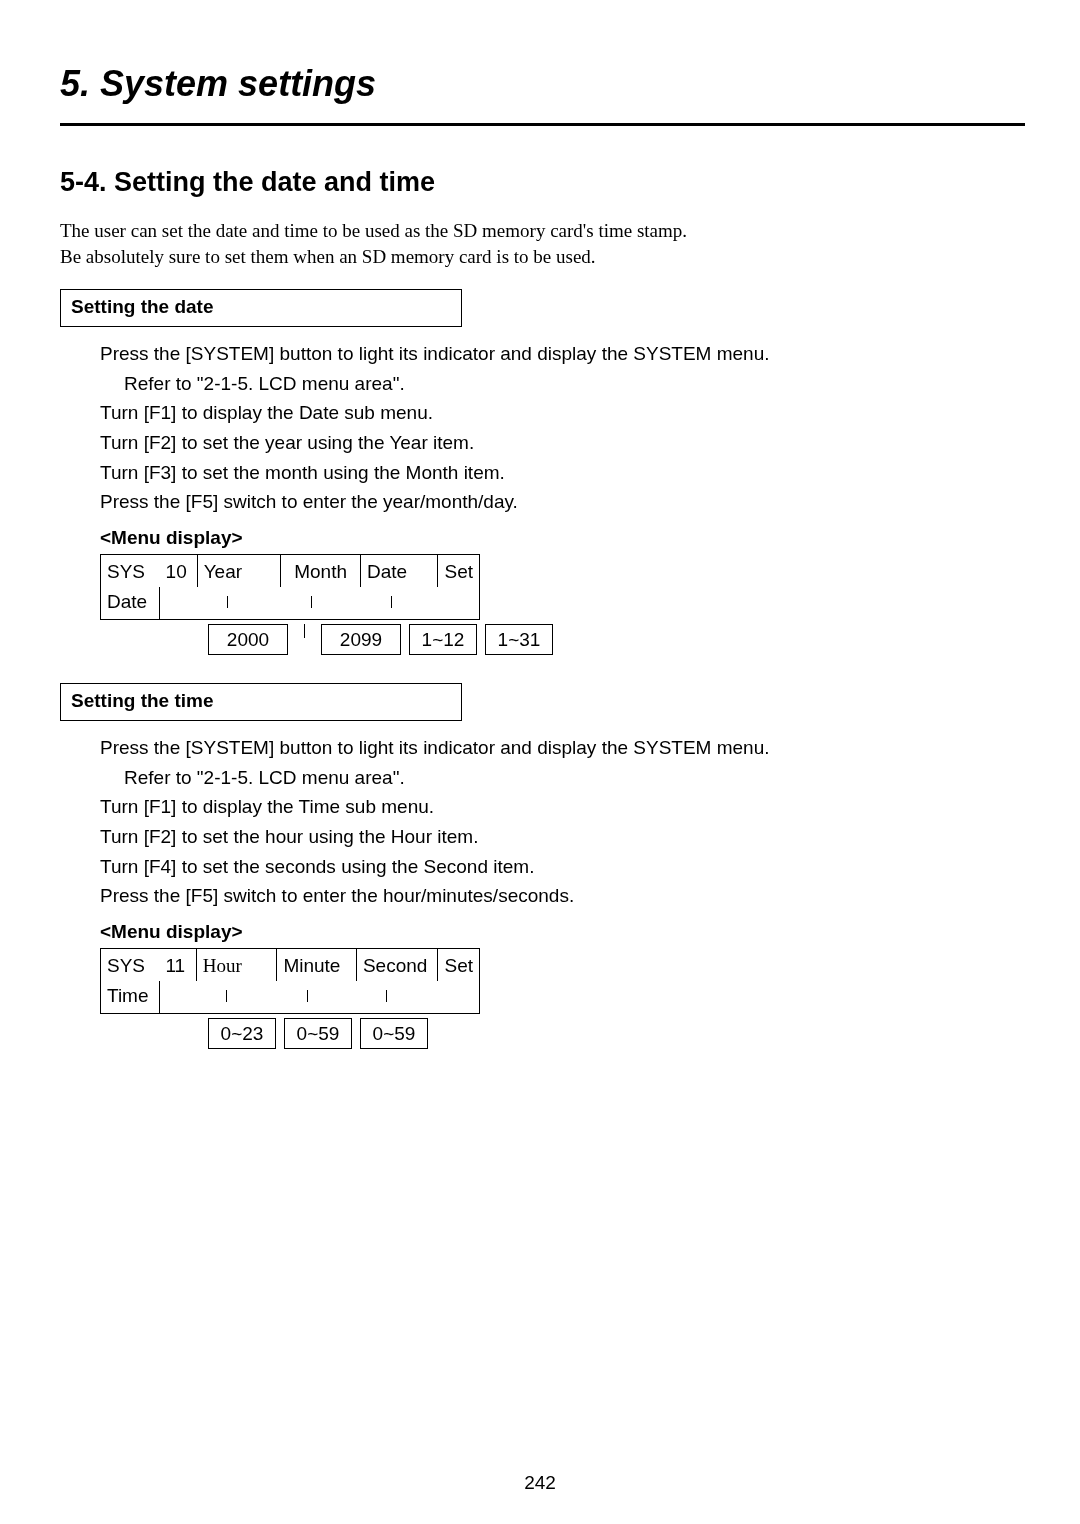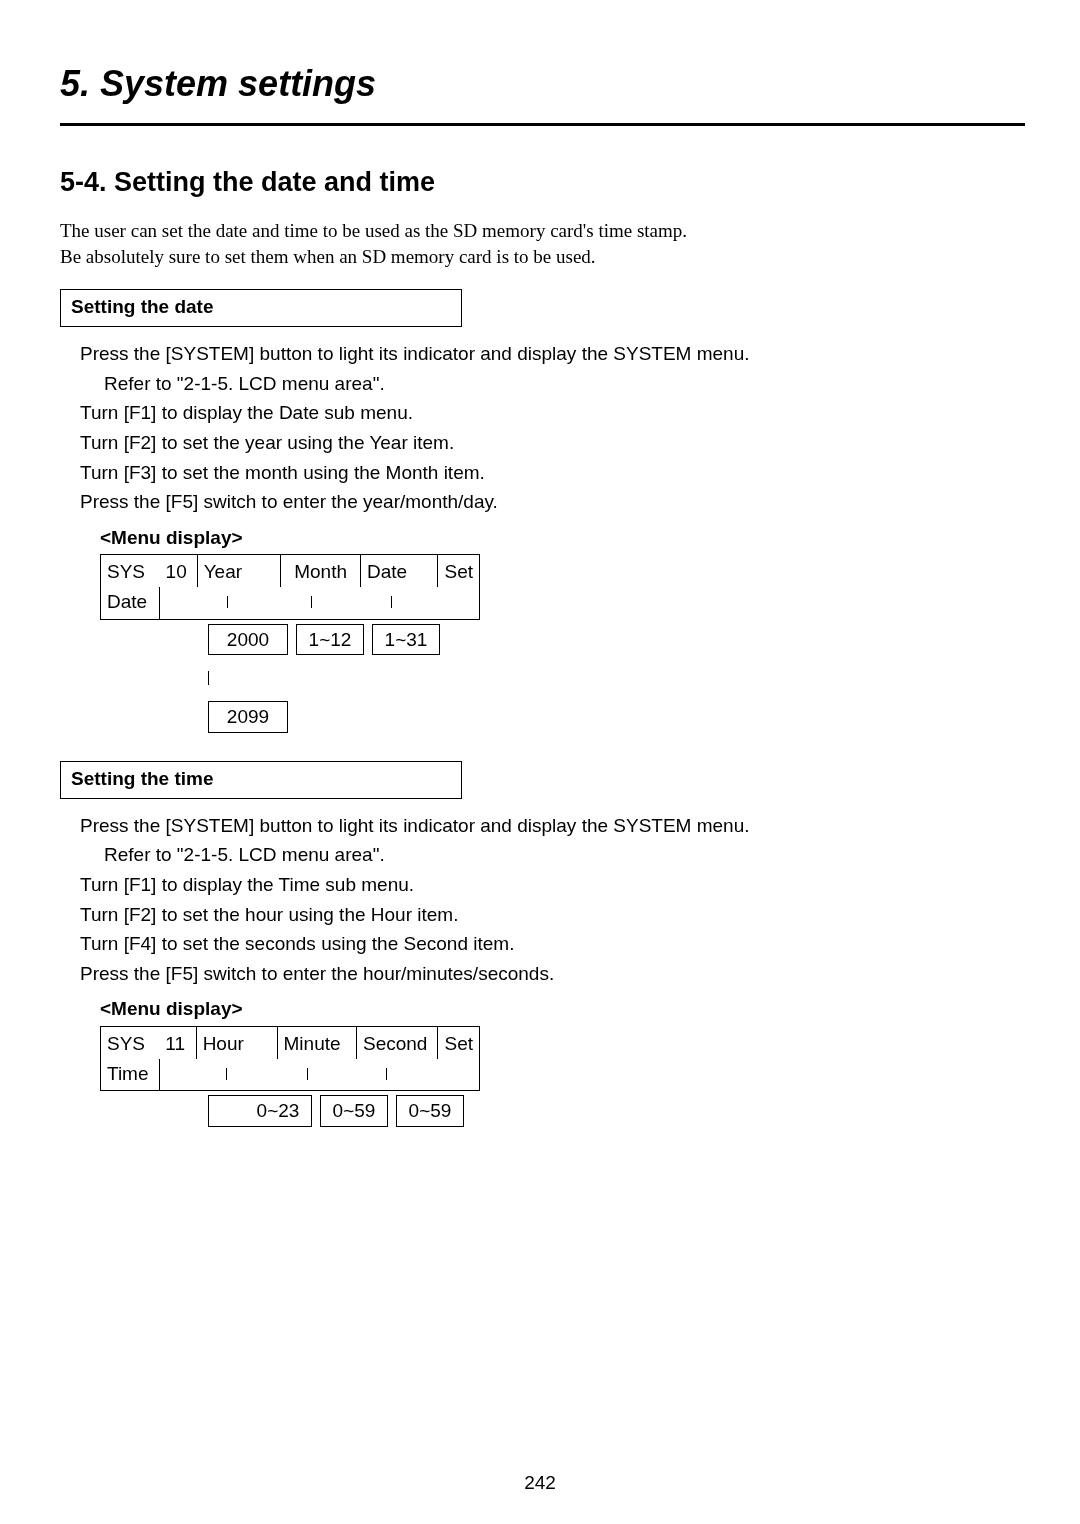--- a/index.html
+++ b/index.html
@@ -36,21 +36,21 @@
     font-family: Liberation Serif, serif;
   }
   .sub-heading-box {
     border: 1px solid #000;
     padding: 4px 10px 6px 10px;
     width: 380px;
     font-weight: bold;
     margin: 18px 0 14px 0;
   }
   .steps {
-    margin-left: 20px;
+    margin-left: 40px;
   }
   .step-line {
     margin: 4px 0;
   }
   .step-sub {
     margin-left: 24px;
   }
   .menu-label {
     font-weight: bold;
     margin: 10px 0 4px 40px;
@@ -89,21 +89,21 @@
     align-items: flex-start;
   }
   .range-box {
     border: 1px solid #000;
     text-align: center;
     padding: 2px 0;
     width: 78px;
   }
   .range-stack {
     display: flex;
-    flex-direction: column;
+    flex-direction: row;
     align-items: flex-start;
     gap: 16px;
   }
   .range-vert-sep {
     width: 1px;
     height: 14px;
     background: #000;
   }
   .page-number {
     position: absolute;
@@ -190,37 +190,37 @@
   </div>
 
   <div class="menu-label">&lt;Menu display&gt;</div>
 
   <div class="menu-block">
     <table class="menu-table" style="width:380px;">
       <tbody>
           <tr class="row1">
         <td style="width:48px;">SYS</td>
         <td style="width:26px;">11</td>
-        <td class="vsep" style="width:78px;">Hour</td>
+        <td class="vsep" style="width:78px;font-family:Liberation Serif, serif;">Hour</td>
         <td class="vsep" style="width:70px;">Minute</td>
         <td class="vsep" style="width:70px;">Second</td>
         <td class="vsep">Set</td>
       </tr>
       <tr class="row2">
         <td>Time</td>
         <td class="vsep"></td>
         <td><span class="tick"></span></td>
         <td><span class="tick"></span></td>
         <td><span class="tick"></span></td>
         <td></td>
       </tr>
     </tbody>
       </table>
 
     <div class="range-row">
-      <div class="range-box" style="width:66px;padding-left:36px;">0~23</div>
+      <div class="range-box" style="width:66px;">0~23</div>
       <div class="range-box" style="width:66px;">0~59</div>
       <div class="range-box" style="width:66px;">0~59</div>
     </div>
   </div>
 
   <div class="page-number">242</div>
 </div>
 
 </body></html>

